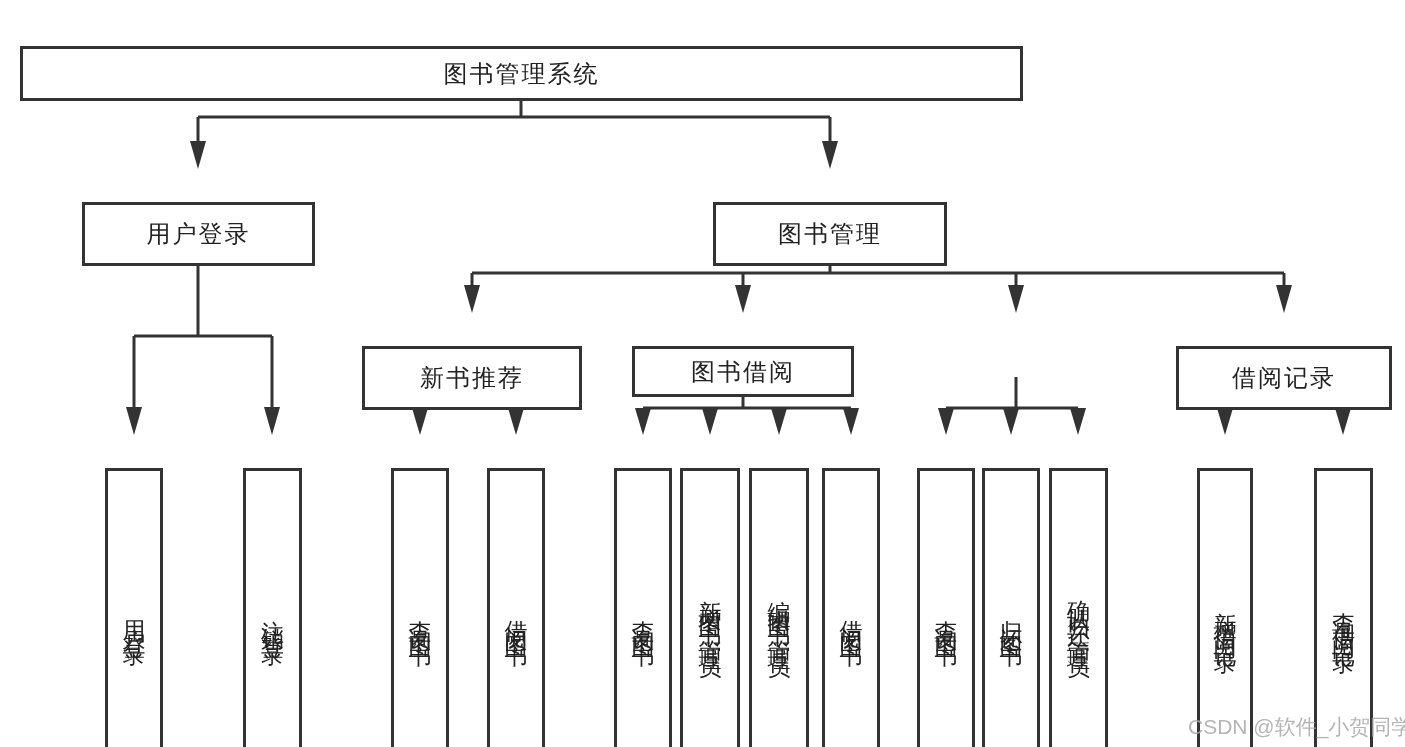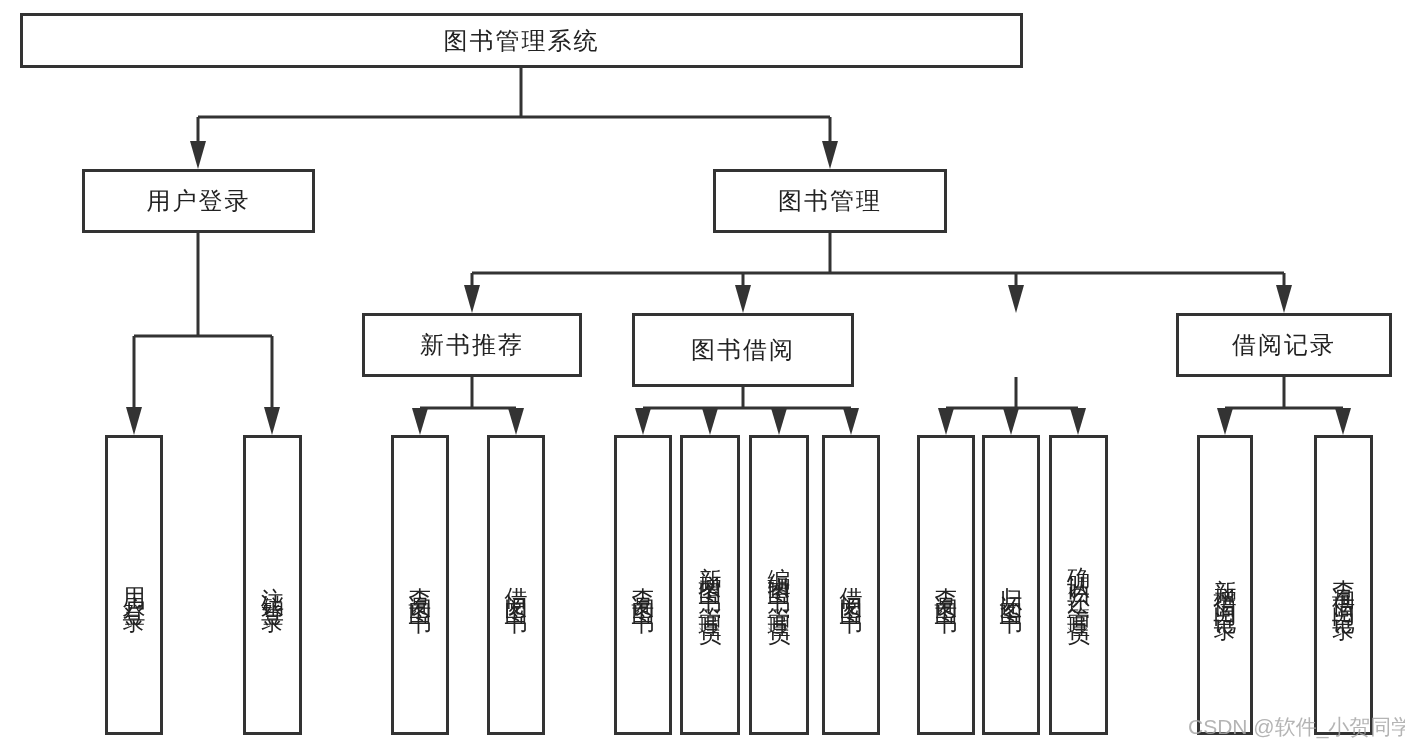--- a/index.html
+++ b/index.html
@@ -9,20 +9,21 @@
     background:#ffffff; overflow:hidden;
   }
   svg.connectors { position:absolute; left:0; top:0; z-index:0; }
   .ln { stroke:#333333; stroke-width:3; fill:none; }
   .ah { fill:#333333; stroke:none; }
   .box {
     position:absolute; box-sizing:border-box; z-index:1;
     background:#ffffff; border:3px solid #333333;
     display:flex; align-items:center; justify-content:center;
     color:#222222;
+    margin-top:33px;
   }
   .hlabel { font-size:24px; letter-spacing:2px; white-space:nowrap; }
   .vlabel {
     writing-mode:vertical-rl; text-orientation:mixed;
     font-size:23px; letter-spacing:8px; line-height:1;
   }
   .watermark {
     position:absolute; left:1188px; top:713px; z-index:2;
     color:#a8a8a8; font-size:21px; white-space:nowrap; opacity:0.85;
   }
@@ -104,21 +105,21 @@
   <div class="box" style="left:82px; top:169px; width:233px; height:64px">
     <span class="hlabel">用户登录</span>
   </div>
   <div class="box" style="left:362px; top:313px; width:220px; height:64px">
     <span class="hlabel">新书推荐</span>
   </div>
 
   <div class="box" style="left:713px; top:169px; width:234px; height:64px">
     <span class="hlabel">图书管理</span>
   </div>
-  <div class="box" style="left:632px; top:313px; width:222px; height:74px">
+  <div class="box" style="left:632px; top:313px; width:222px; height:51px">
     <span class="hlabel">图书借阅</span>
   </div>
   <div class="box" style="left:1176px; top:313px; width:216px; height:64px">
     <span class="hlabel">借阅记录</span>
   </div>
 
   <div class="box" style="left:105px; top:435px; width:58px; height:300px">
     <span class="vlabel">用户登录</span>
   </div>
   <div class="box" style="left:243px; top:435px; width:59px; height:300px">

